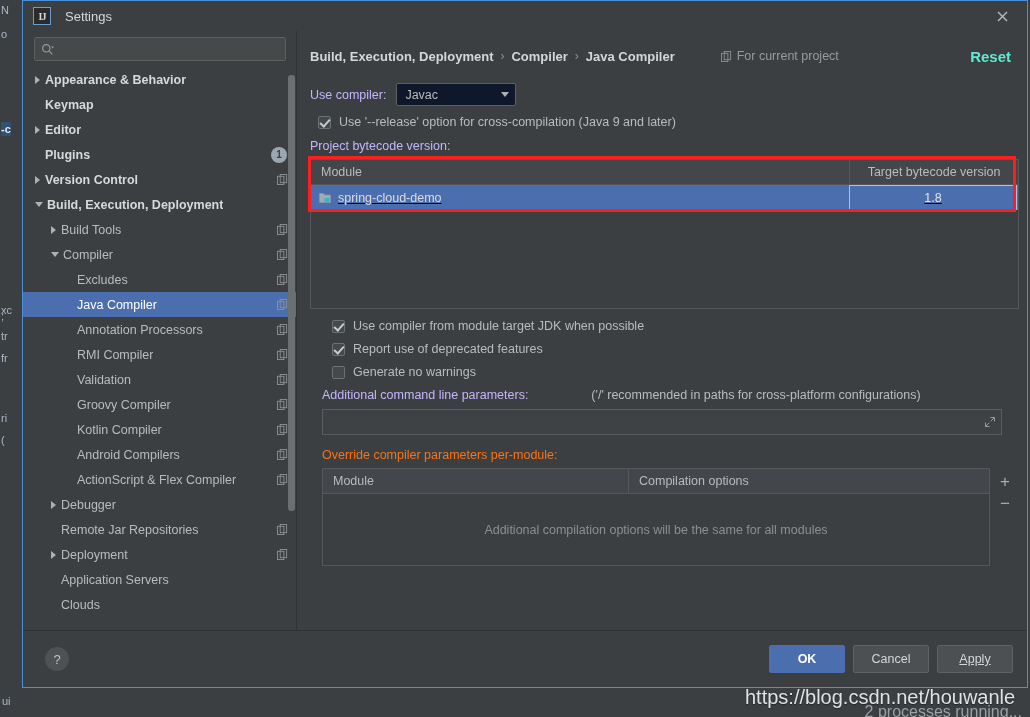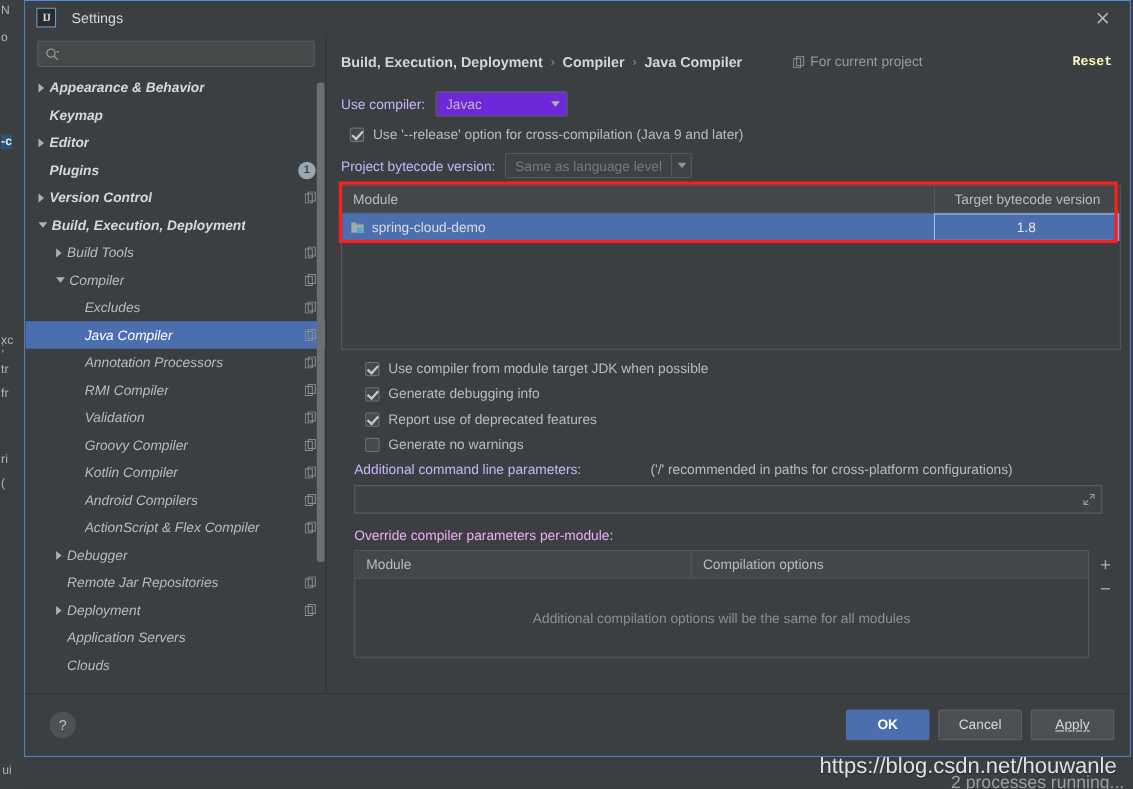--- a/index.html
+++ b/index.html
@@ -203,21 +203,21 @@
     border-top: 4px solid transparent;
     border-bottom: 4px solid transparent;
   }
   .tree-arrow.down {
     border-top: 5px solid #b0b0b0;
     border-left: 4px solid transparent;
     border-right: 4px solid transparent;
     margin-right: 4px;
   }
   .tree-arrow.none { width: 5px; margin-right: 5px; }
-  .tree-label { white-space: nowrap; overflow: hidden; font-style: italic; }
+  .tree-label { white-space: nowrap; overflow: hidden; }
   .tree-badge {
     position: absolute;
     right: 9px;
     width: 16px; height: 16px;
     border-radius: 50%;
     background: #9ba7b0;
     color: #3c3f41;
     font-size: 10px;
     font-weight: bold;
     display: flex;
@@ -289,41 +289,40 @@
   #scope-indicator {
     display: flex;
     align-items: center;
     margin-left: 46px;
     font-size: 12.5px;
     color: #9a9a9a;
   }
   #scope-indicator .copy-ico { margin-right: 5px; display:flex; }
   #reset-link {
     margin-left: auto;
-    font-size: 12px;
+    font-size: 15px;
     font-weight: bold;
-    color: #fef9c3;
+    color: #5eead4;
     cursor: pointer;
-    font-family: Liberation Mono, monospace;
   }
 
   
   .field-row {
     display: flex;
     align-items: center;
     margin-top: 10px;
   }
   .field-label {
     font-size: 12.5px;
     color: #c4b5fd;
     white-space: nowrap;
   }
   .combo {
     height: 23px;
-    background: #6d28d9;
+    background: #0f172a;
     border: 1px solid #5e6060;
     border-radius: 2px;
     display: flex;
     align-items: center;
     box-sizing: border-box;
     cursor: pointer;
   }
   .combo .combo-text {
     flex: 1;
     padding: 0 8px;
@@ -427,20 +426,21 @@
     display: flex;
     align-items: center;
     padding: 0 10px;
     box-sizing: border-box;
   }
   .tbl-row {
     display: flex;
     height: 25px;
     align-items: stretch;
     flex: 0 0 auto;
+    text-decoration: underline;
   }
   .tbl-row.selected { background: #4b6eaf; }
   .cell-module {
     display: flex;
     align-items: center;
     padding-left: 8px;
     box-sizing: border-box;
     font-size: 12.5px;
     color: #dcdcdc;
     flex: 0 0 auto;
@@ -536,21 +536,21 @@
     top: 50%;
     transform: translateY(-50%);
     cursor: pointer;
     display: flex;
   }
 
   #override-label {
     margin-top: 13px;
     margin-left: 12px;
     font-size: 12.5px;
-    color: #f0abfc;
+    color: #f97316;
   }
   #override-zone { position: relative; margin-top: 6px; margin-left: 12px; }
   #override-table {
     width: 668px;
     border: 1px solid #555759;
     box-sizing: border-box;
     height: 98px;
     display: flex;
     flex-direction: column;
     background: #3c3f41;
@@ -905,26 +905,20 @@
         </div>
       </div>
 
       <div class="cb-row" style="margin-left:8px;">
         <span class="checkbox checked"></span>
         <span class="cb-label">Use '--release' option for cross-compilation (Java 9 and later)</span>
       </div>
 
       <div class="field-row">
         <span class="field-label">Project bytecode version:</span>
-        <div class="combo split disabled" style="width:170px; margin-left:9px;">
-          <span class="combo-text">Same as language level</span>
-          <span class="combo-arrow">
-              <i class="tri-down dim"></i>
-            </span>
-        </div>
       </div>
 
 
       <div id="module-table-zone">
         <div id="red-highlight"></div>
         <div id="module-table">
           <div class="tbl-head">
             <div class="th" style="width:538px;">Module</div>
             <div class="col-sep"></div>
             <div class="th" style="width:168px; justify-content:center;">Target bytecode version</div>
@@ -951,24 +945,20 @@
       </div>
 
       <div id="javac-group">
 
         <div class="cb-row indent-1">
           <span class="checkbox checked"></span>
           <span class="cb-label">Use compiler from module target JDK when possible</span>
         </div>
         <div class="cb-row indent-1">
           <span class="checkbox checked"></span>
-          <span class="cb-label">Generate debugging info</span>
-        </div>
-        <div class="cb-row indent-1">
-          <span class="checkbox checked"></span>
           <span class="cb-label">Report use of deprecated features</span>
         </div>
         <div class="cb-row indent-1">
           <span class="checkbox"></span>
           <span class="cb-label">Generate no warnings</span>
         </div>
 
         <div id="params-hint-row">
           <span class="field-label">Additional command line parameters:</span>
           <span id="params-hint">('/' recommended in paths for cross-platform configurations)</span>

